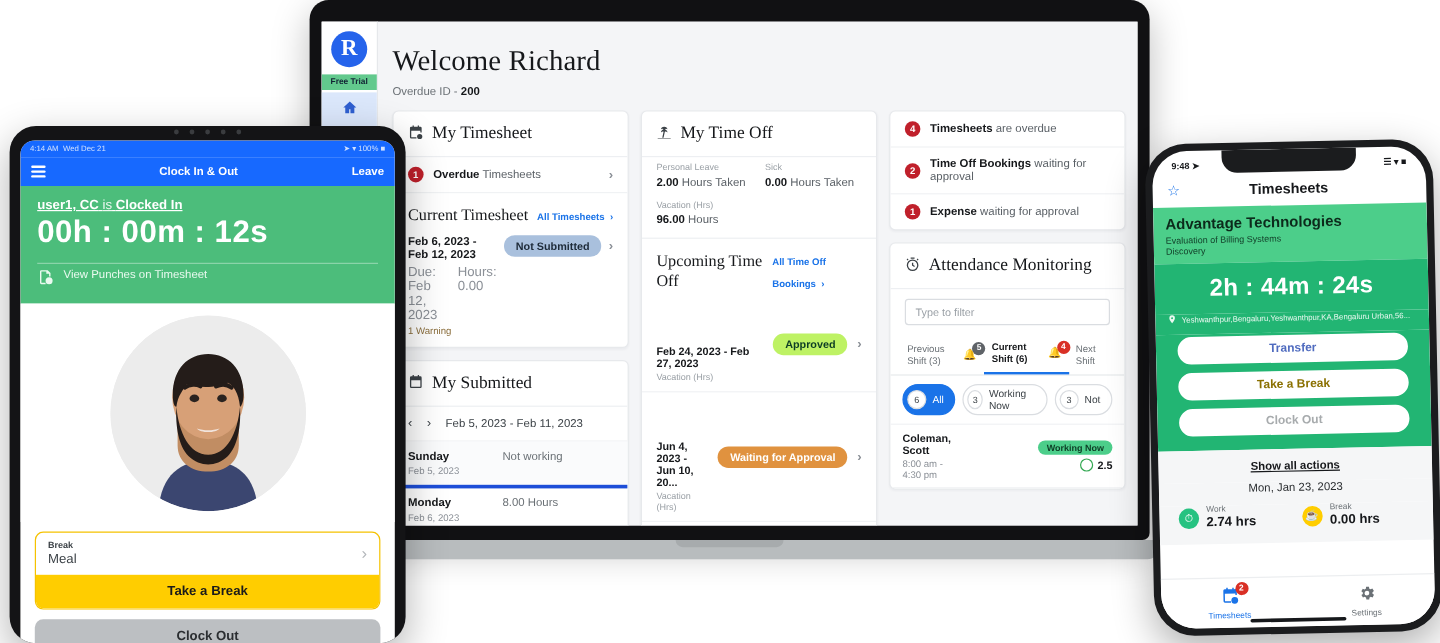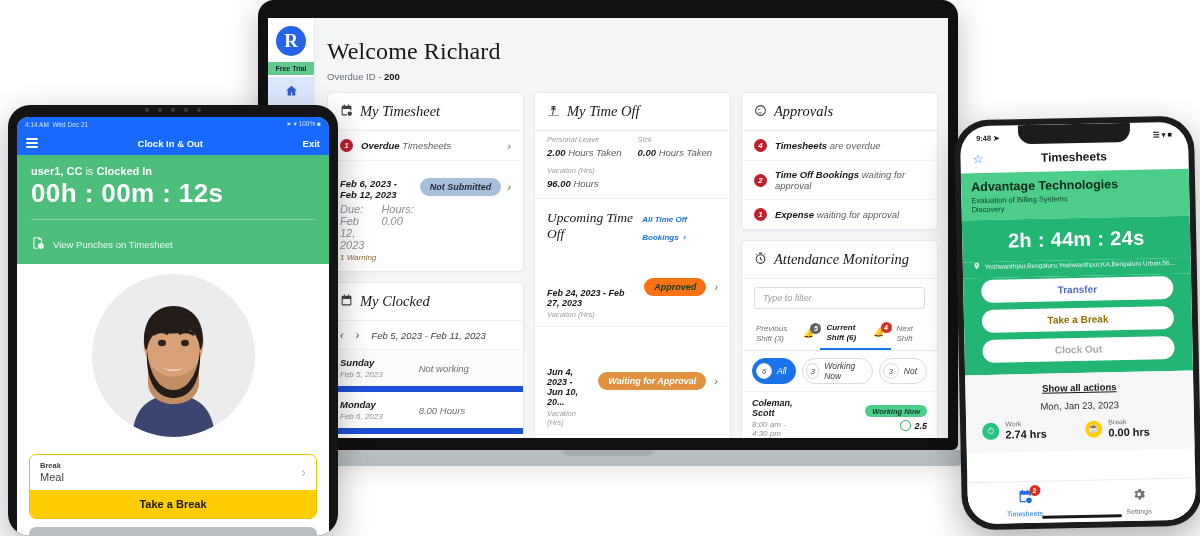--- a/index.html
+++ b/index.html
@@ -30,21 +30,21 @@
        width:46px;text-align:center;padding:3px 0;}
   .rail-home{width:46px;height:30px;background:#dbe7fb;display:flex;
        align-items:center;justify-content:center;margin-top:2px;}
   .app-main{flex:1;min-width:0;padding:8px 10px 0 12px;overflow:hidden;}
   .welcome{font-family:"Liberation Serif",serif;font-size:24px;font-weight:400;
        color:#16181b;letter-spacing:.1px;margin:12px 0 6px 0;}
   .empid{font-size:9.5px;color:#6b7176;margin-bottom:10px;}
   .empid b{color:#16181b;font-weight:700;}
 
   .cols{display:flex;gap:10px;align-items:flex-start;}
-  .col{flex:1;min-width:0;display:flex;flex-direction:column;gap:10px;font-style:italic;}
+  .col{flex:1;min-width:0;display:flex;flex-direction:column;gap:10px;}
   .card{background:#fff;border:1px solid #e7e9ec;border-radius:5px;overflow:hidden;
        box-shadow:0 1px 2px rgba(16,24,40,.04);}
   .card-head{font-family:"Liberation Serif",serif;font-size:14.5px;color:#16181b;
        padding:10px 12px;display:flex;align-items:center;gap:7px;
        border-bottom:1px solid #edeff2;}
   .card-head .ic{font-size:12px;line-height:1;color:#3c4247;}
   .row{padding:8px 12px;display:flex;align-items:center;gap:8px;font-size:9.5px;
        border-bottom:1px solid #f0f2f4;}
   .row:last-child{border-bottom:none;}
   .badge-n{width:13px;height:13px;border-radius:50%;color:#fff;font-size:8px;
@@ -52,30 +52,30 @@
   .bn-red{background:#c0202b;}
   .row .txt{flex:1;color:#5a6066;}
   .row .txt b{color:#16181b;font-weight:700;text-align:center;}
   .chev{color:#8b9097;font-size:11px;font-weight:600;}
   .sec-title{font-family:"Liberation Serif",serif;font-size:13.5px;color:#16181b;}
   .link{color:#1a73e8;font-size:8px;font-weight:600;}
   .pad{padding:9px 12px;}
   .between{display:flex;align-items:center;justify-content:space-between;gap:6px;}
   .pill{border-radius:999px;padding:4px 10px;font-size:9px;font-weight:600;white-space:nowrap;}
   .pill-blue{background:#a9c0dd;color:#1d2a38;}
-  .pill-green{background:#f97316;color:#0d3d25;}
+  .pill-green{background:#bef264;color:#0d3d25;}
   .pill-orange{background:#e0923f;color:#fff;}
   .strong{font-size:9.5px;font-weight:700;color:#16181b;}
   .warn{font-size:8px;color:#8a6d3b;}
   .muted9{font-size:11px;color:#8b9097;}
 
   .sched-nav{padding:8px 12px;display:flex;align-items:center;gap:12px;
        border-bottom:1px solid #f0f2f4;font-size:9.5px;color:#3c4247;}
   .sched-nav .arw{color:#3c4247;font-size:11px;}
-  .sched-row{display:flex;align-items:center;padding:7px 12px;border-bottom:6px solid #1d4ed8;}
+  .sched-row{display:flex;align-items:flex-start;padding:7px 12px;border-bottom:3px solid #1d4ed8;}
   .sched-row.alt{background:#fafbfc;}
   .sched-day{width:46%;}
   .sched-day .d{font-size:9.5px;font-weight:700;color:#16181b;}
   .sched-day .dt{font-size:8px;color:#8b9097;margin-top:2px;}
   .sched-val{font-size:9.5px;color:#6b7176;}
 
   .bal-grid{display:flex;gap:10px;padding:4px 12px 8px 12px;}
   .bal-cell{flex:1;}
   .bal-cell .lbl{font-size:7.5px;color:#9aa0a6;margin-bottom:3px;}
   .bal-cell .val{font-size:9.5px;color:#5a6066;}
@@ -122,25 +122,25 @@
   .tablet-dots i{width:4px;height:4px;border-radius:50%;background:#3a3c3f;display:block;}
   .tablet-screen{position:absolute;left:9px;top:12px;width:312px;height:419px;
        background:#fff;border-radius:12px 12px 0 0;overflow:hidden;}
   .t-status{height:14px;background:#1769ff;color:#cfe0ff;font-size:6.5px;
        display:flex;align-items:center;justify-content:space-between;padding:0 8px;}
   .t-nav{height:24px;background:#1769ff;color:#fff;display:flex;align-items:center;
        justify-content:space-between;padding:0 9px;font-size:9.5px;font-weight:600;}
   .t-nav .burger{display:flex;flex-direction:column;gap:2px;}
   .t-nav .burger i{width:12px;height:1.8px;background:#fff;display:block;border-radius:1px;}
   .t-green{background:#4cbd7b;padding:10px 14px 12px 14px;color:#fff;}
-  .t-green .who{font-size:11px;font-weight:700;}
+  .t-green .who{font-size:11px;font-weight:700;text-decoration:underline;}
   .t-green .who .soft{font-weight:400;opacity:.9;}
   .t-timer{font-size:26px;font-weight:700;letter-spacing:.4px;margin-top:1px;}
-  .t-punch{border-top:1px solid rgba(255,255,255,.35);margin-top:10px;padding-top:16px;
-       display:flex;align-items:center;gap:8px;font-size:9.5px;color:#eafaf0;}
+  .t-punch{border-top:1px solid rgba(255,255,255,.35);margin-top:10px;padding-top:4px;
+       display:flex;gap:8px;font-size:9.5px;color:#eafaf0;}
   .t-avatar-wrap{height:182px;display:flex;align-items:center;justify-content:center;background:#fff;}
   .t-avatar{width:163px;height:163px;border-radius:50%;background:#ececec;position:relative;overflow:hidden;}
   .t-break{margin:8px 12px 0 12px;border:1.6px solid #f5c200;border-radius:7px;overflow:hidden;background:#fff;}
   .t-break-top{display:flex;align-items:center;justify-content:space-between;padding:6px 10px 7px 10px;}
   .t-break-top .lbl{font-size:7.5px;font-weight:700;color:#3c4247;}
   .t-break-top .val{font-size:11px;color:#3c4247;margin-top:1px;}
   .t-break-btn{background:#ffcd00;color:#1a1a1a;font-size:11px;font-weight:700;
        text-align:center;padding:8px 0;}
   .t-clockout{margin:8px 12px 0 12px;background:#bcbfc2;color:#2b2e31;font-size:11px;
        font-weight:700;text-align:center;padding:8px 0;border-radius:7px;}
@@ -238,20 +238,27 @@
                   </div>
                   <div class="row">
                     <span class="badge-n bn-red">1</span>
                     <span class="txt">
                       <b>Overdue</b>
                       <span>Timesheets</span>
                     </span>
                     <span class="chev">›</span>
                   </div>
                   <div class="pad">
+                    <div class="between">
+                      <span class="sec-title">Current Timesheet</span>
+                      <span>
+                        <span class="link">All Timesheets</span>
+                        <span class="link">›</span>
+                      </span>
+                    </div>
                     <div class="between" style="margin-top:8px;align-items:flex-start;">
                       <div>
                         <div class="strong">Feb 6, 2023 - Feb 12, 2023</div>
                         <div style="margin-top:3px;display:flex;gap:10px;">
                           <span class="muted9">Due: Feb 12, 2023</span>
                           <span class="muted9">Hours: 0.00</span>
                         </div>
                         <div class="warn" style="margin-top:2px;">1 Warning</div>
                       </div>
                       <div style="display:flex;align-items:center;gap:6px;">
@@ -262,21 +269,21 @@
                   </div>
                 </div>
 
                 <div class="card">
                   <div class="card-head">
                     <span class="ic">
                       <svg width="13" height="13" viewBox="0 0 24 24" fill="#3c4247">
                           <path d="M7 1v2H5a2 2 0 0 0-2 2v14a2 2 0 0 0 2 2h14a2 2 0 0 0 2-2V5a2 2 0 0 0-2-2h-2V1h-2v2H9V1zm12 8v10H5V9z"></path>
                         </svg>
                     </span>
-                    <span>My Clocked</span>
+                    <span>My Submitted</span>
                   </div>
                   <div class="sched-nav">
                     <span class="arw">‹</span>
                     <span class="arw">›</span>
                     <span>Feb 5, 2023 - Feb 11, 2023</span>
                   </div>
                   <div>
                     <div class="sched-row alt">
                       <div class="sched-day">
                         <div class="d">Sunday</div>
@@ -370,30 +377,20 @@
                   <div class="card-head">
                     
                     
                   </div>
 
                 </div>
               </div>
 
               <div class="col">
                 <div class="card">
-                  <div class="card-head">
-                    <span class="ic">
-                      <svg width="13" height="13" viewBox="0 0 24 24" fill="#3c4247">
-                          <circle cx="12" cy="12" r="9" fill="none" stroke="#3c4247" stroke-width="2"></circle>
-                          <circle cx="9" cy="10" r="1.4"></circle>
-                          <path d="M8 15.5c1.6 1.6 4.2 1.6 6 0" stroke="#3c4247" stroke-width="1.6" fill="none"></path>
-                        </svg>
-                    </span>
-                    <span>Approvals</span>
-                  </div>
                   <div class="row">
                     <span class="badge-n bn-red">4</span>
                     <span class="txt">
                       <b>Timesheets</b>
                       <span>are overdue</span>
                     </span>
                   </div>
                   <div class="row">
                     <span class="badge-n bn-red">2</span>
                     <span class="txt">
@@ -497,21 +494,21 @@
           ➤ ▾ <span>100%</span> ■
         </span>
       </div>
       <div class="t-nav">
         <span class="burger">
             <i></i>
             <i></i>
             <i></i>
           </span>
         <span>Clock In &amp; Out</span>
-        <span>Exit</span>
+        <span>Leave</span>
       </div>
       <div class="t-green">
         <div class="who">
           <span>user1, CC</span>
           <span class="soft">is</span>
           <span>Clocked In</span>
         </div>
         <div class="t-timer">00h : 00m : 12s</div>
         <div class="t-punch">
           <span>

